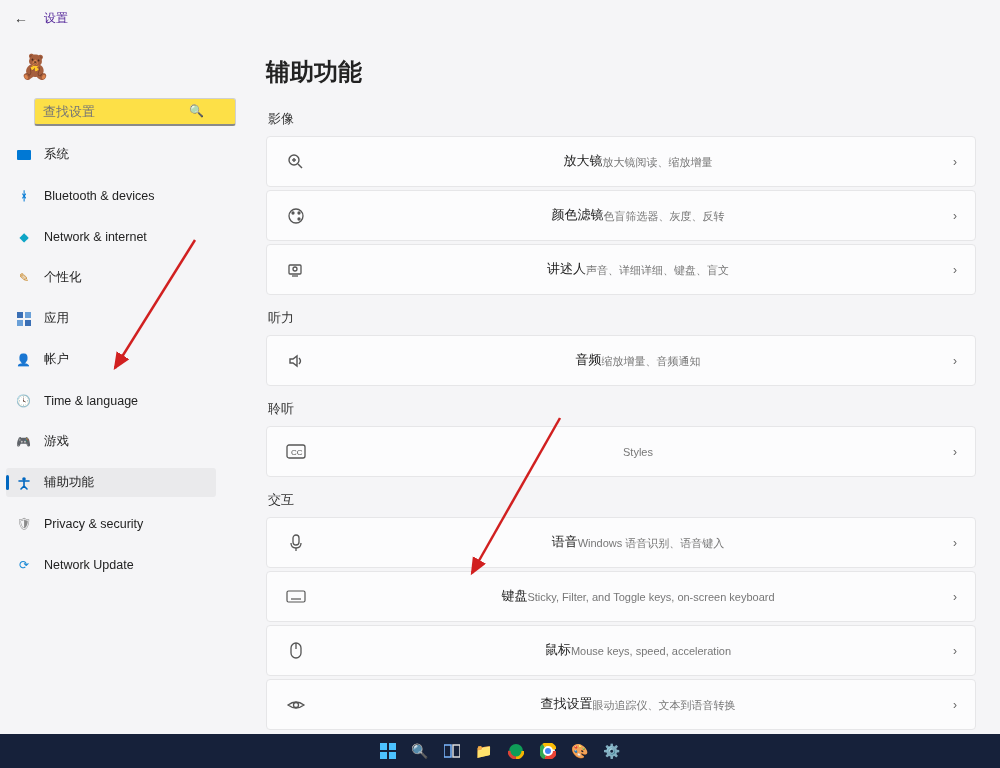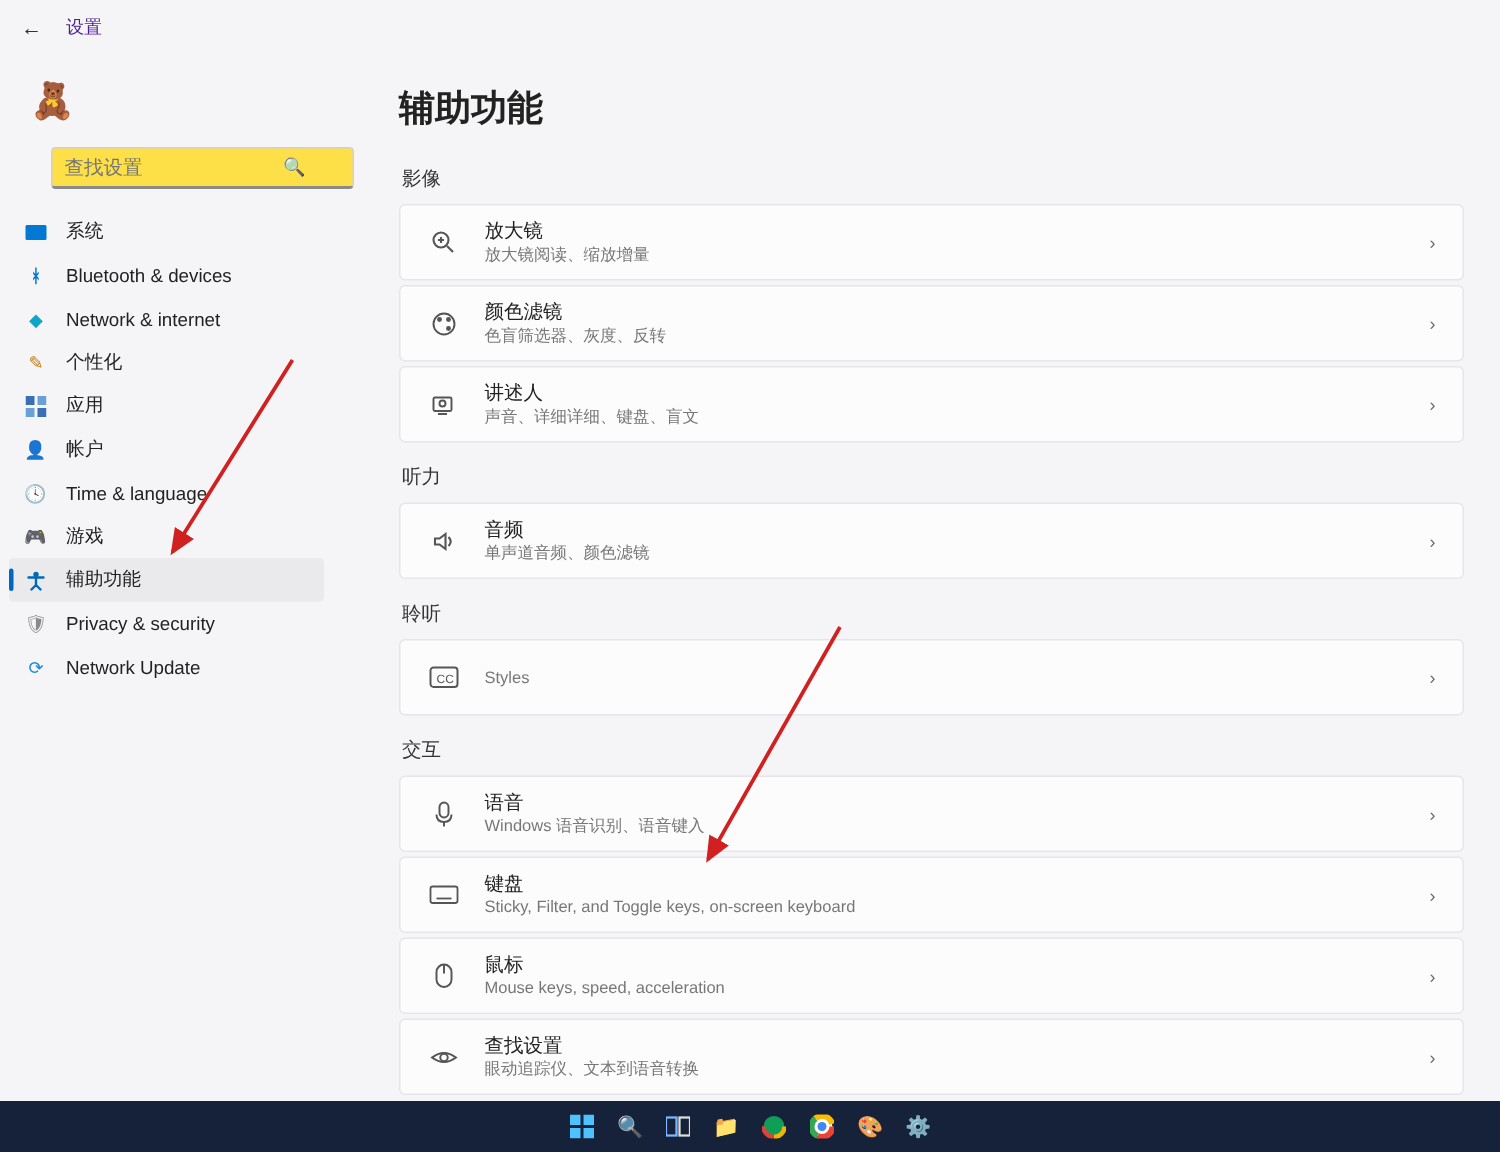--- a/index.html
+++ b/index.html
@@ -11,33 +11,33 @@
   
   .layout { display: flex; height: calc(100% - 36px - 34px); }
   
   .sidebar { width: 222px; padding: 8px 6px 0 6px; }
   .avatar { width: 34px; height: 34px; margin: 6px 0 14px 12px; border-radius: 4px; display:flex; align-items:center; justify-content:center; font-size:24px; }
   
   .search-box { position: relative; margin: 0 4px 14px 4px; }
   .search-box input { width: 100%; height: 28px; padding: 0 28px 0 8px; font-size: 13px; border: 1px solid #d0d0d1; background: #fde047; border-bottom: 2px solid #8a8a8a; border-radius: 3px; outline: none; margin-left: 24px; }
   .search-box .mag { position: absolute; right: 8px; top: 6px; font-size: 12px; color: #666; pointer-events:none; }
   
-  .nav-item { display: flex; align-items: center; height: 29px; padding: 0 10px; gap: 12px; font-size: 12.5px; color: #222; border-radius: 3px; cursor: pointer; }
+  .nav-item { display: flex; align-items: center; height: 29px; padding: 0 10px; gap: 12px; font-size: 12.5px; color: #222; border-radius: 3px; cursor: pointer; margin-top: 12px; }
   .nav-item.active { background: #eaeaec; position: relative; }
   .nav-item.active::before { content:""; position:absolute; left:0; top:7px; bottom:7px; width:3px; background:#0067c0; border-radius:2px; }
   .nav-icon { width: 16px; height: 16px; display:flex; align-items:center; justify-content:center; font-size:12px; }
   
   .main { flex: 1; padding: 20px 24px 0 44px; overflow-y: auto; }
   .page-title { font-size: 24px; font-weight: 600; color: #222; margin-bottom: 22px; }
   
   .section-label { font-size: 13px; color: #333; margin: 14px 0 8px 2px; }
   
   .card { background: #fcfcfd; border: 1px solid #e6e6e8; border-radius: 4px; height: 51px; display: flex; align-items: center; padding: 0 18px; margin-bottom: 3px; cursor: pointer; }
   .card-icon { width: 22px; height: 22px; display:flex; align-items:center; justify-content:center; color:#0f766e; margin-right: 16px; font-size:15px; }
-  .card-text { flex: 1; display:flex; flex-direction:column; justify-content:center; }
+  .card-text { flex: 1; display:flex; flex-direction:row; justify-content:center; }
   .card-title { font-size: 13px; color: #222; line-height:1.2; }
   .card-sub { font-size: 11px; color: #777; line-height:1.3; margin-top:2px; }
   .card-chevron { font-size: 12px; color: #666; }
   
   .taskbar { position:absolute; bottom:0; left:0; right:0; height:34px; background:#16213a; display:flex; align-items:center; justify-content:center; gap:6px; }
   .tb-item { width:26px; height:26px; display:flex; align-items:center; justify-content:center; border-radius:3px; cursor:pointer; font-size:14px; }
   
   
   .arrow-svg { position:absolute; pointer-events:none; z-index:50; }
   
@@ -188,21 +188,21 @@
         <div class="section-label">听力</div>
         <div class="card">
       <div class="card-icon">
             <svg width="18" height="18" fill="none" stroke="#555" stroke-width="1.4">
               <path d="M3 7 L6 7 L10 4 L10 14 L6 11 L3 11 Z"></path>
               <path d="M12 6 Q15 9 12 12"></path>
             </svg>
           </div>
       <div class="card-text">
         <div class="card-title">音频</div>
-        <div class="card-sub">单声道音频、颜色滤镜</div>
+        <div class="card-sub">缩放增量、音频通知</div>
       </div>
       <div class="card-chevron">›</div>
         </div>
         <div class="section-label">聆听</div>
         <div class="card">
       <div class="card-icon">
             <svg width="20" height="16" fill="none" stroke="#555" stroke-width="1.3">
               <rect x="1" y="1" width="18" height="13" rx="2"></rect>
               <text x="5" y="11" font-size="8" fill="#555" stroke="none">CC</text>
             </svg>

